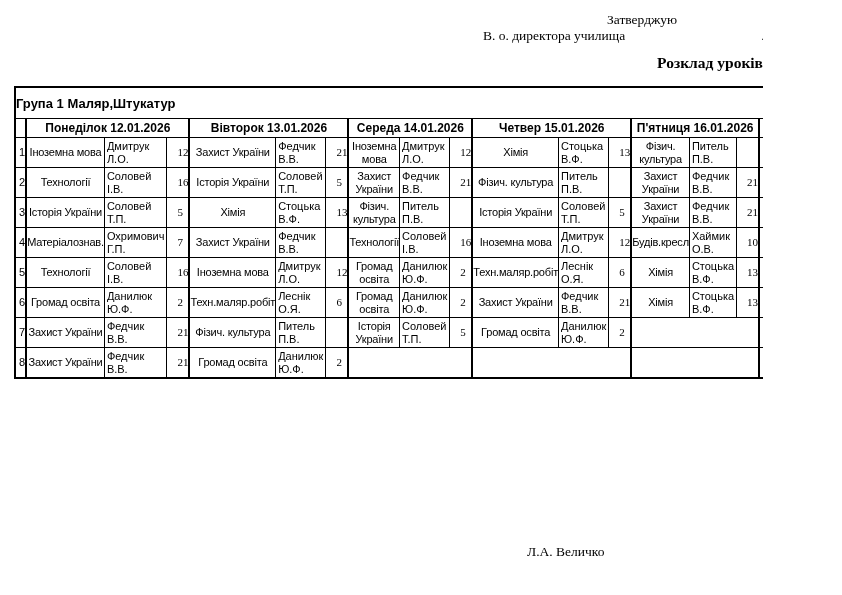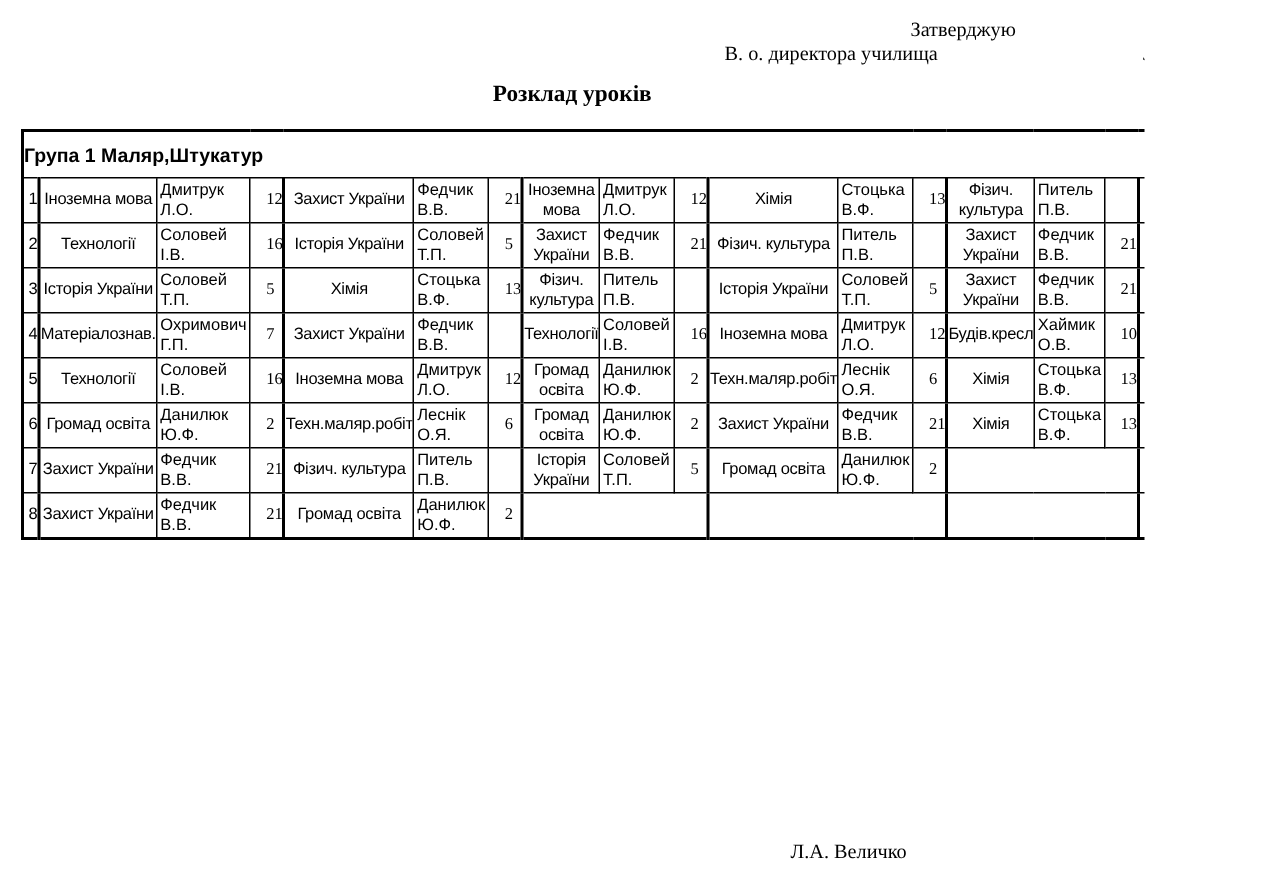--- a/index.html
+++ b/index.html
@@ -5,24 +5,24 @@
   html, body { margin: 0; padding: 0; background: #ffffff; }
   #page {
     position: relative; width: 763px; height: 595px; background: #ffffff;
     overflow: hidden; color: #000;
     font-family: "Liberation Serif", "DejaVu Serif", serif;
   }
   .abs { position: absolute; white-space: nowrap; }
   #approval-line { left: 607px; top: 12px;  font-size: 13.5px; }
   #approval-role { left: 483px; top: 28px;  font-size: 13.5px; }
   #approval-name { left: 762px; top: 28px;  font-size: 13.5px; }
-  #doc-title     { left: 0; right: 0; top: 54px; text-align: center;
+  #doc-title     { left: 0; right: 0; top: 54px; text-align: right;
                    font-size: 15.5px; font-weight: bold; }
   #footer-role   { left: 234px; top: 556px; font-size: 13.5px; }
-  #footer-name   { left: 527px; top: 560px; font-size: 13.5px; }
+  #footer-name   { left: 527px; top: 544px; font-size: 13.5px; }
 
   #schedule {
     position: absolute; left: 14px; top: 86px;
     border-collapse: collapse; table-layout: fixed;
     border: 2px solid #000;
     font-family: "Liberation Sans", "DejaVu Sans", sans-serif;
     font-size: 11px; line-height: 13px; color: #000;
   }
   #schedule td { border: 1px solid #000; overflow: hidden; vertical-align: middle; padding: 0; }
   #schedule td.day-start { border-left-width: 2px; }
@@ -60,20 +60,29 @@
         <col style="width: 18px;">
         <col style="width: 72px;">
         <col style="width: 56px;">
         <col style="width: 16px;">
         <col style="width: 16px;">
       </colgroup>
       <tbody>
         <tr>
           <td class="group-title" colspan="17">Група 1 Маляр,Штукатур</td>
         </tr>
+        <tr class="day-header-row">
+          <td></td>
+          <td class="day-start" colspan="3">Понеділок 12.01.2026</td>
+          <td class="day-start" colspan="3">Вівторок 13.01.2026</td>
+          <td class="day-start" colspan="3">Середа 14.01.2026</td>
+          <td class="day-start" colspan="3">Четвер 15.01.2026</td>
+          <td class="day-start" colspan="3">П'ятниця 16.01.2026</td>
+          <td class="day-start"></td>
+        </tr>
         <tr class="lesson-row">
           <td class="num">1</td>
           <td class="subject day-start">Іноземна мова</td>
           <td class="teacher">Дмитрук Л.О.</td>
           <td class="room">12</td>
           <td class="subject day-start">Захист України</td>
           <td class="teacher">Федчик В.В.</td>
           <td class="room">21</td>
           <td class="subject day-start">Іноземна мова</td>
           <td class="teacher">Дмитрук Л.О.</td>

